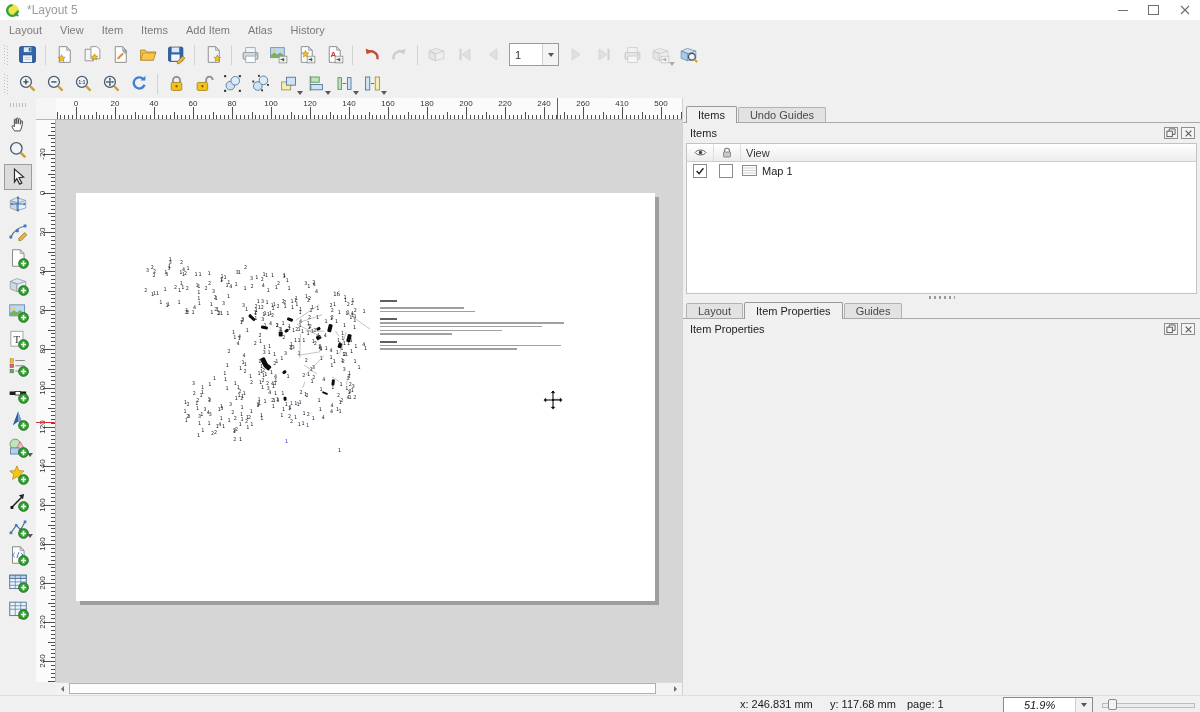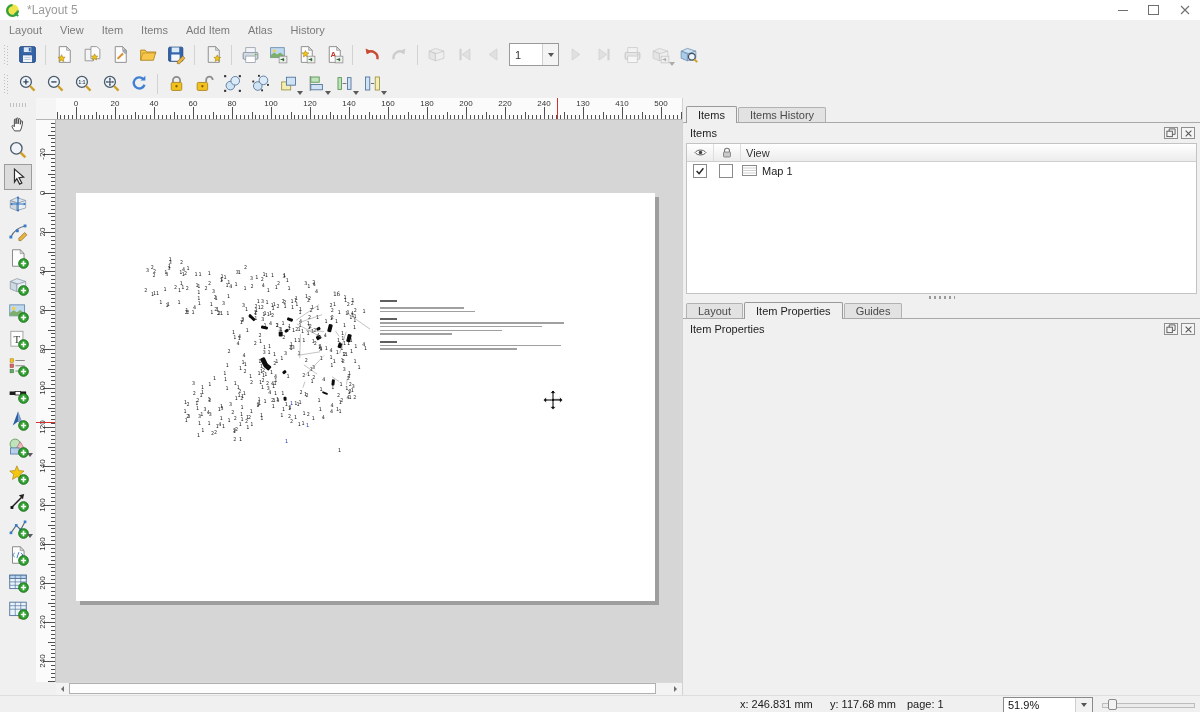--- a/index.html
+++ b/index.html
@@ -88,21 +88,21 @@
   .irow .c1,.irow .c2{width:26px;display:flex;justify-content:center;}
   .irow .c3{flex:1;display:flex;align-items:center;gap:5px;padding-left:3px;}
   .cbox{width:12px;height:12px;border:1px solid #8a8a8a;background:#fff;display:flex;align-items:center;justify-content:center;box-sizing:content-box;}
   .splitter{height:6px;display:flex;align-items:center;justify-content:center;}
   .splitter i{width:26px;height:3px;background-image:repeating-linear-gradient(to right,#9a9a9a 0 1.5px,transparent 1.5px 5px);}
   
   .statusbar{position:absolute;left:0;right:0;bottom:0;height:17px;background:#f0f0f0;border-top:1px solid #dedede;font-size:11px;color:#1a1a1a;box-sizing:border-box;}
   .sb{position:absolute;top:2px;white-space:nowrap;}
   .sbx{left:740px;} .sby{left:830px;} .sbp{left:907px;}
   .zoombo{position:absolute;left:1003px;top:1px;width:88px;height:14px;background:#fff;border:1px solid #8a8a8a;display:flex;align-items:center;font-size:11px;color:#111;}
-  .zoombo .zval{flex:1;padding-left:4px;}
+  .zoombo .zval{flex:1;padding-left:20px;font-style:italic;}
   .zarrow{width:16px;height:100%;border-left:1px solid #cfcfcf;background:#f2f2f2;display:flex;align-items:center;justify-content:center;}
   .zslider{position:absolute;left:1102px;top:2px;width:93px;height:13px;}
   .groove{position:absolute;left:0;right:0;top:5px;height:3px;background:#ebebeb;border:1px solid #bdbdbd;}
   .zthumb{position:absolute;left:6px;top:1px;width:9px;height:11px;background:#f3f3f3;border:1px solid #8a8a8a;border-radius:2px;box-sizing:border-box;}
 </style>
 </head>
 <body>
 
 <div class="titlebar">
   <span class="appicon">
@@ -748,21 +748,21 @@
         <div class="rlabel" style="left: 137px;">60</div>
         <div class="rlabel" style="left: 176px;">80</div>
         <div class="rlabel" style="left: 215px;">100</div>
         <div class="rlabel" style="left: 254px;">120</div>
         <div class="rlabel" style="left: 293px;">140</div>
         <div class="rlabel" style="left: 332px;">160</div>
         <div class="rlabel" style="left: 371px;">180</div>
         <div class="rlabel" style="left: 410px;">200</div>
         <div class="rlabel" style="left: 449px;">220</div>
         <div class="rlabel" style="left: 488px;">240</div>
-        <div class="rlabel" style="left: 527px;">130</div>
+        <div class="rlabel" style="left: 527px;">260</div>
         <div class="rlabel" style="left: 566px;">410</div>
         <div class="rlabel" style="left: 605px;">500</div>
         <div class="hmarker" style="left: 501.32px;"></div>
       </div>
     <div class="vruler" id="vruler">
         <div class="vtick" style="top: 2.8px; width: 4px;"></div>
         <div class="vtick" style="top: 6.7px; width: 4px;"></div>
         <div class="vtick" style="top: 10.6px; width: 4px;"></div>
         <div class="vtick" style="top: 14.5px; width: 7px;"></div>
         <div class="vtick" style="top: 18.4px; width: 4px;"></div>
@@ -1396,21 +1396,21 @@
       <div class="sthumb"></div>
       <div class="sarrow right">
           <i></i>
         </div>
     </div>
   </div>
 
   <div class="rightpanel">
     <div class="tabbar" id="top-tabs">
         <div class="tab active">Items</div>
-        <div class="tab">Items History</div>
+        <div class="tab">Undo Guides</div>
       </div>
 
     <div class="dock">
       <div class="dock-title">
         <span>Items</span>
         <span class="dock-btns">
           <span class="dockbtn">
             <svg width="10" height="10" viewBox="0 0 11 11">
                 <rect x="1" y="3.5" width="6" height="6" fill="none" stroke="#555"></rect>
                 <path d="M3.5 3.5V1H10v6H7.5" fill="none" stroke="#555"></path>

